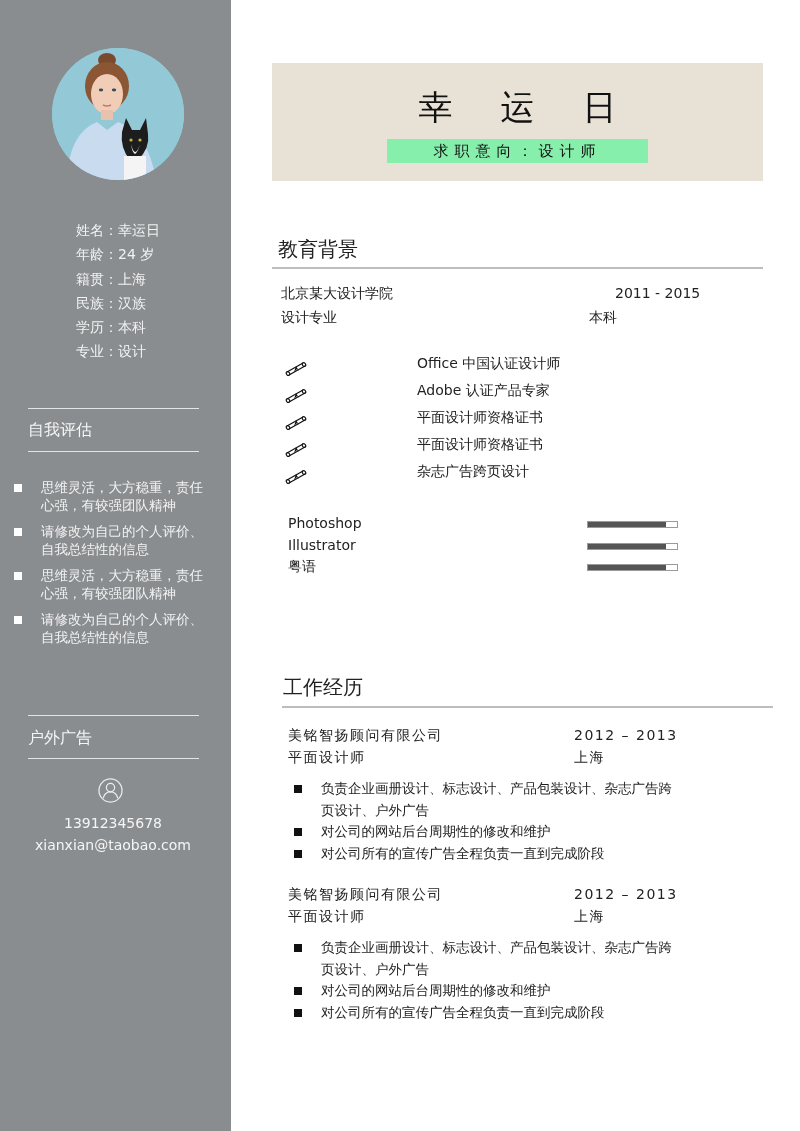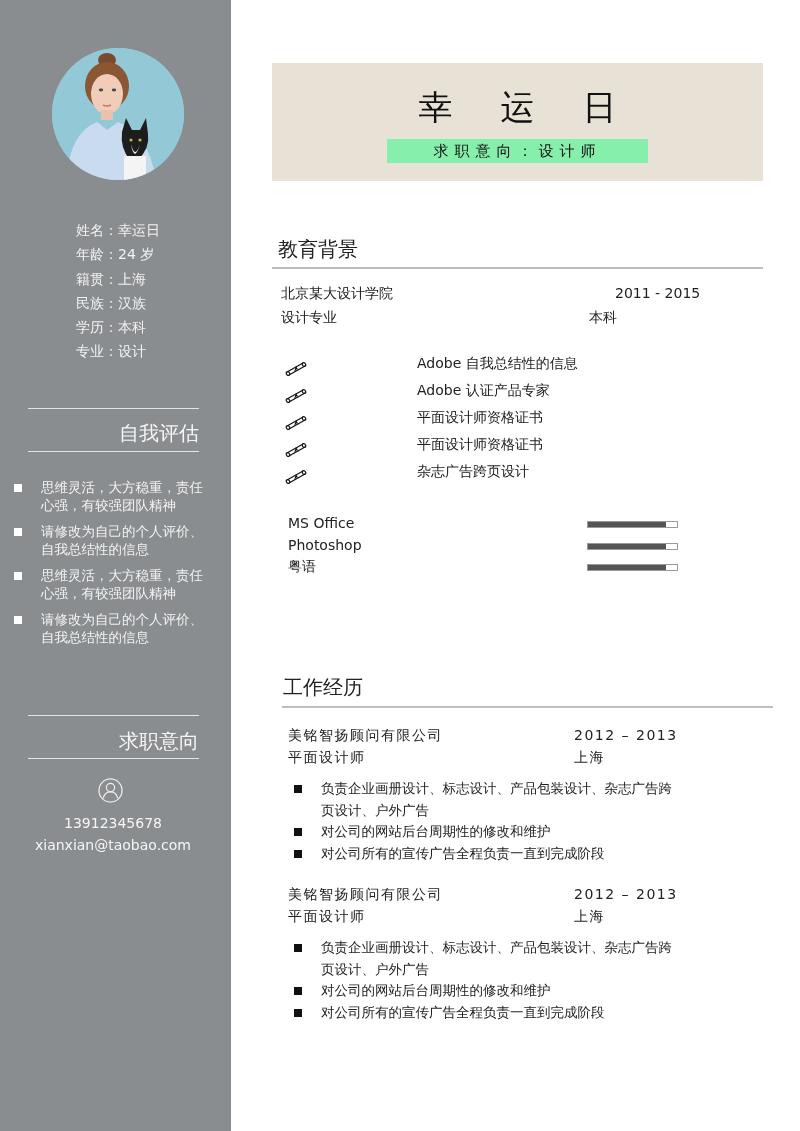--- a/index.html
+++ b/index.html
@@ -9,21 +9,21 @@
   
   .sidebar { position: absolute; left: 0; top: 0; width: 231px; height: 1131px; background: #8a8d90; color: #f2f2f2; }
   .avatar { position: absolute; left: 52px; top: 48px; width: 132px; height: 132px; border-radius: 50%; overflow: hidden;
             background: radial-gradient(circle at 60% 40%, #a8d6e0 0%, #8cc4d2 60%, #7ab8c8 100%); }
   .avatar svg { width: 100%; height: 100%; display: block; }
 
   .info-list { position: absolute; left: 76px; top: 218px; font-size: 14px; line-height: 24.3px; }
   .info-row span { color: #f2f2f2; }
 
   .side-divider { position: absolute; left: 28px; width: 171px; height: 1px; background: #e4e4e4; }
-  .side-heading { position: absolute; left: 28px; width: 171px; text-align: right; font-size: 20px; color: #f5f5f5; }
+  .side-heading { position: absolute; left: 28px; width: 171px; text-align: left; font-size: 16px; color: #f5f5f5; }
 
   .eval-list { position: absolute; left: 14px; top: 478px; width: 200px; font-size: 13.5px; line-height: 18px; }
   .eval-item { position: relative; padding-left: 27px; margin-bottom: 8px; }
   .eval-item .sq { position: absolute; left: 0; top: 6px; width: 8px; height: 8px; background: #ffffff; }
 
   .contact-icon { position: absolute; left: 98px; top: 778px; width: 25px; height: 25px; }
   .contact-text { position: absolute; left: 0; width: 226px; text-align: center; font-size: 14px; color: #f5f5f5; }
 
   
   .header-box { position: absolute; left: 272px; top: 63px; width: 491px; height: 118px; background: #e8e1d5; }
@@ -121,21 +121,21 @@
       <span class="sq"></span>
       <span>思维灵活，大方稳重，责任心强，有较强团队精神</span>
     </div>
     <div class="eval-item">
       <span class="sq"></span>
       <span>请修改为自己的个人评价、自我总结性的信息</span>
     </div>
   </div>
 
   <div class="side-divider" style="top:715px;"></div>
-  <div class="side-heading" style="top:728px;">求职意向</div>
+  <div class="side-heading" style="top:728px;">户外广告</div>
   <div class="side-divider" style="top:758px;"></div>
 
   <svg class="contact-icon" viewBox="0 0 26 26">
     <circle cx="13" cy="13" r="12" fill="none" stroke="#ececec" stroke-width="1.3"></circle>
     <circle cx="13" cy="10" r="4.3" fill="none" stroke="#ececec" stroke-width="1.3"></circle>
     <path d="M5.5 21 Q7 14.5 13 14.5 Q19 14.5 20.5 21" fill="none" stroke="#ececec" stroke-width="1.3"></path>
   </svg>
   <div class="contact-text" style="top:815px;">13912345678</div>
   <div class="contact-text" style="top:837px;">xianxian@taobao.com</div>
 </div>
@@ -157,21 +157,21 @@
   <div class="cert-item">
     <svg class="cert-icon" viewBox="0 0 26 18">
       <g fill="none" stroke="#111" stroke-width="1.2">
           <path d="M3 14 L19 5"></path>
           <path d="M5 17 L21 8"></path>
           <ellipse cx="4" cy="15.5" rx="1.6" ry="2" transform="rotate(-30 4 15.5)"></ellipse>
           <ellipse cx="20" cy="6.5" rx="1.6" ry="2" transform="rotate(-30 20 6.5)"></ellipse>
         </g>
       <path d="M12 8 L15 13 L13 11 L10 14 Z" fill="#111"></path>
     </svg>
-    <span class="cert-label">Adobe 自我总结性的信息</span>
+    <span class="cert-label">Office 中国认证设计师</span>
   </div>
   <div class="cert-item">
     <svg class="cert-icon" viewBox="0 0 26 18">
       <g fill="none" stroke="#111" stroke-width="1.2">
           <path d="M3 14 L19 5"></path>
           <path d="M5 17 L21 8"></path>
           <ellipse cx="4" cy="15.5" rx="1.6" ry="2" transform="rotate(-30 4 15.5)"></ellipse>
           <ellipse cx="20" cy="6.5" rx="1.6" ry="2" transform="rotate(-30 20 6.5)"></ellipse>
         </g>
       <path d="M12 8 L15 13 L13 11 L10 14 Z" fill="#111"></path>
@@ -210,33 +210,33 @@
           <ellipse cx="4" cy="15.5" rx="1.6" ry="2" transform="rotate(-30 4 15.5)"></ellipse>
           <ellipse cx="20" cy="6.5" rx="1.6" ry="2" transform="rotate(-30 20 6.5)"></ellipse>
         </g>
       <path d="M12 8 L15 13 L13 11 L10 14 Z" fill="#111"></path>
     </svg>
     <span class="cert-label">杂志广告跨页设计</span>
   </div>
 </div>
 
 <div class="skill-list">
-  <div class="skill-item">
-    <span class="skill-label">MS Office</span>
-    <div class="skill-bar">
-        <div class="skill-fill" style="width: 88%;"></div>
-      </div>
-  </div>
   <div class="skill-item">
     <span class="skill-label">Photoshop</span>
     <div class="skill-bar">
         <div class="skill-fill" style="width: 88%;"></div>
       </div>
   </div>
   <div class="skill-item">
+    <span class="skill-label">Illustrator</span>
+    <div class="skill-bar">
+        <div class="skill-fill" style="width: 88%;"></div>
+      </div>
+  </div>
+  <div class="skill-item">
     <span class="skill-label">粤语</span>
     <div class="skill-bar">
         <div class="skill-fill" style="width: 88%;"></div>
       </div>
   </div>
 </div>
 
 <div class="section-title" style="left:283px; top:674px;">工作经历</div>
 <div class="section-line" style="left:282px; top:706px; width:491px;"></div>
 

